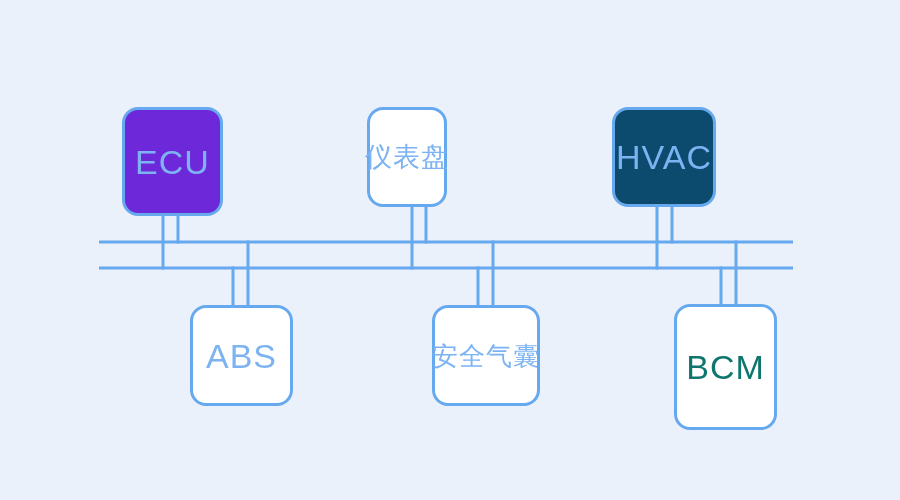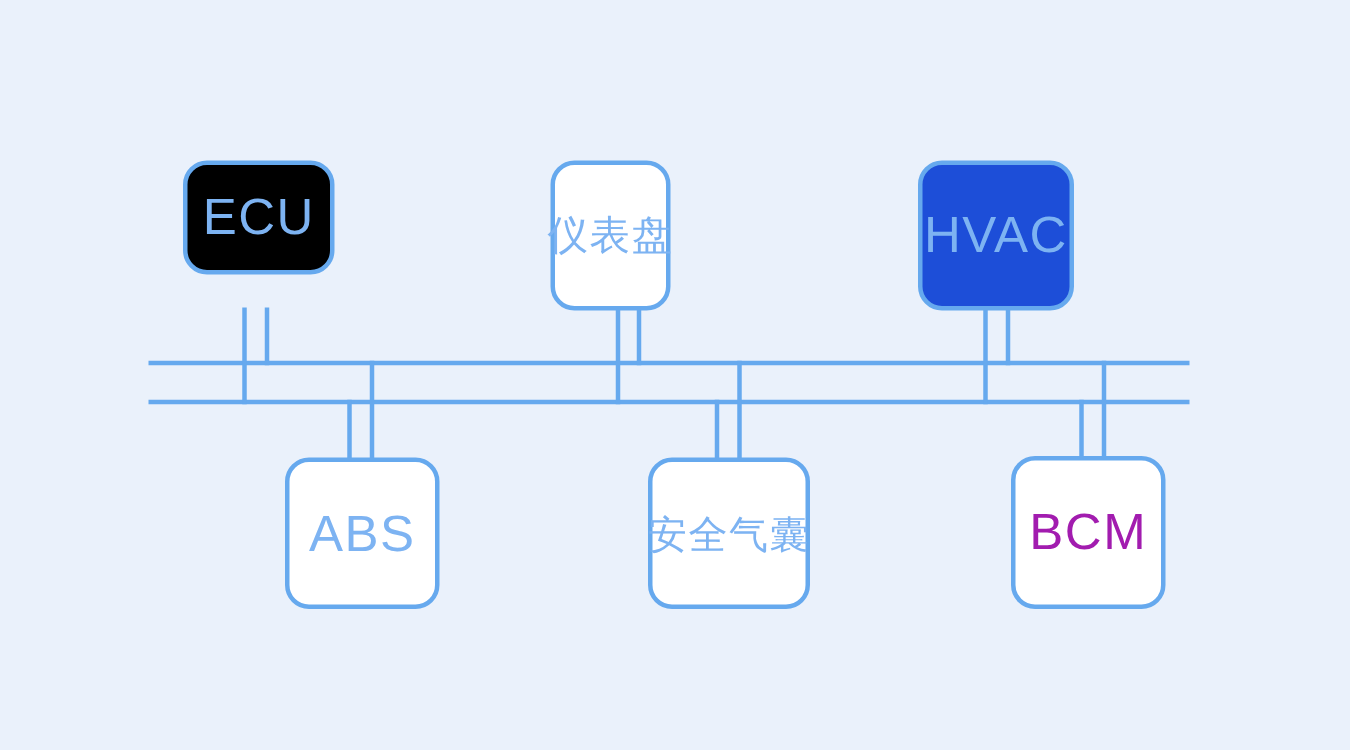--- a/index.html
+++ b/index.html
@@ -47,32 +47,32 @@
       <line x1="657" y1="205" x2="657" y2="269.5" stroke="#66a9ee" stroke-width="3"></line>
       <line x1="672" y1="205" x2="672" y2="243.5" stroke="#66a9ee" stroke-width="3"></line>
       <line x1="233" y1="266.5" x2="233" y2="307" stroke="#66a9ee" stroke-width="3"></line>
       <line x1="248" y1="240.5" x2="248" y2="307" stroke="#66a9ee" stroke-width="3"></line>
       <line x1="478" y1="266.5" x2="478" y2="307" stroke="#66a9ee" stroke-width="3"></line>
       <line x1="493" y1="240.5" x2="493" y2="307" stroke="#66a9ee" stroke-width="3"></line>
       <line x1="721" y1="266.5" x2="721" y2="306" stroke="#66a9ee" stroke-width="3"></line>
       <line x1="736" y1="240.5" x2="736" y2="306" stroke="#66a9ee" stroke-width="3"></line>
     </svg>
   <div id="nodes-layer">
-      <div class="node" style="left: 122px; top: 107px; width: 101px; height: 76px; background: #000000; border-color: rgb(102, 169, 238); color: rgb(125, 179, 242);">
+      <div class="node" style="left: 122px; top: 107px; width: 101px; height: 109px; background: #6d28d9; border-color: rgb(102, 169, 238); color: rgb(125, 179, 242);">
         <span class="node-label" style="font-size: 34px;">ECU</span>
       </div>
       <div class="node" style="left: 367px; top: 107px; width: 80px; height: 100px; background: rgb(255, 255, 255); border-color: rgb(102, 169, 238); color: rgb(125, 179, 242);">
         <span class="node-label" style="font-size: 27px;">仪表盘</span>
       </div>
-      <div class="node" style="left: 612px; top: 107px; width: 104px; height: 100px; background: #1d4ed8; border-color: rgb(102, 169, 238); color: rgb(125, 179, 242);">
+      <div class="node" style="left: 612px; top: 107px; width: 104px; height: 100px; background: #0c4a6e; border-color: rgb(102, 169, 238); color: rgb(125, 179, 242);">
         <span class="node-label" style="font-size: 34px;">HVAC</span>
       </div>
       <div class="node" style="left: 190px; top: 305px; width: 103px; height: 101px; background: rgb(255, 255, 255); border-color: rgb(102, 169, 238); color: rgb(125, 179, 242);">
         <span class="node-label" style="font-size: 34px;">ABS</span>
       </div>
       <div class="node" style="left: 432px; top: 305px; width: 108px; height: 101px; background: rgb(255, 255, 255); border-color: rgb(102, 169, 238); color: rgb(125, 179, 242);">
         <span class="node-label" style="font-size: 26px;">安全气囊</span>
       </div>
-      <div class="node" style="left: 674px; top: 304px; width: 103px; height: 102px; background: rgb(255, 255, 255); border-color: rgb(102, 169, 238); color: #a21caf;">
+      <div class="node" style="left: 674px; top: 304px; width: 103px; height: 126px; background: rgb(255, 255, 255); border-color: rgb(102, 169, 238); color: #0f766e;">
         <span class="node-label" style="font-size: 34px;">BCM</span>
       </div>
     </div>
 </div>
 
 </body></html>

